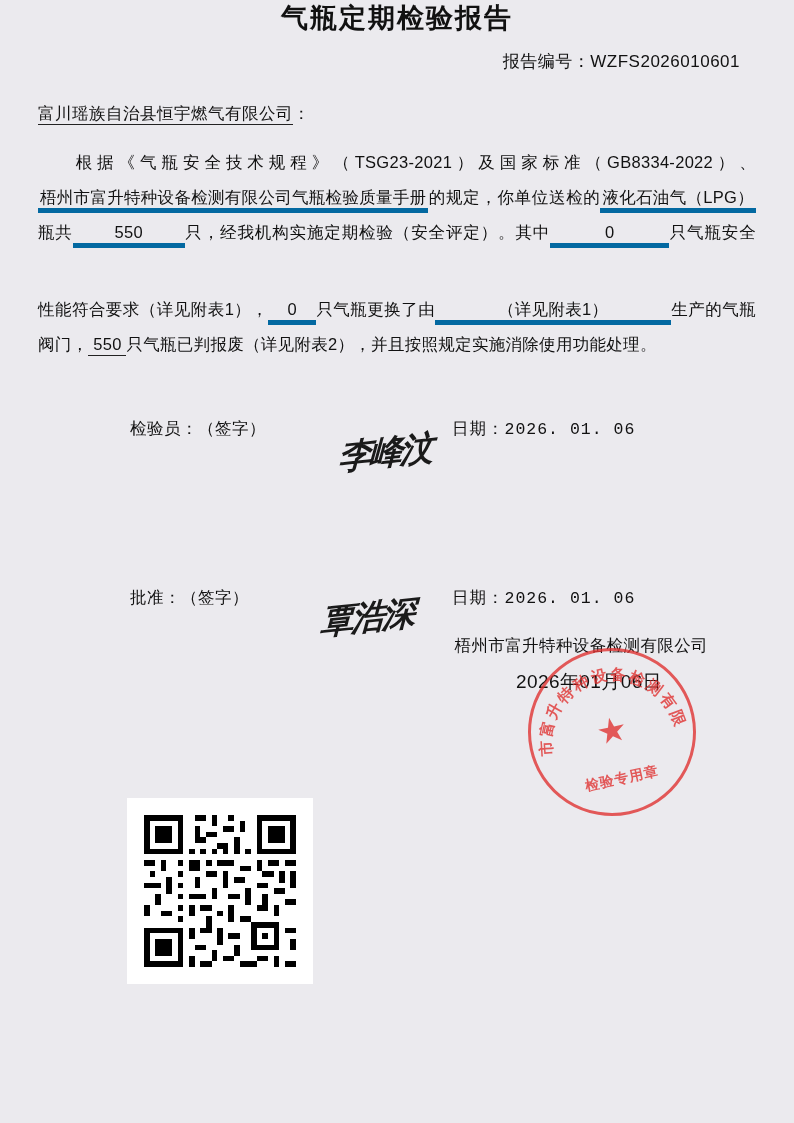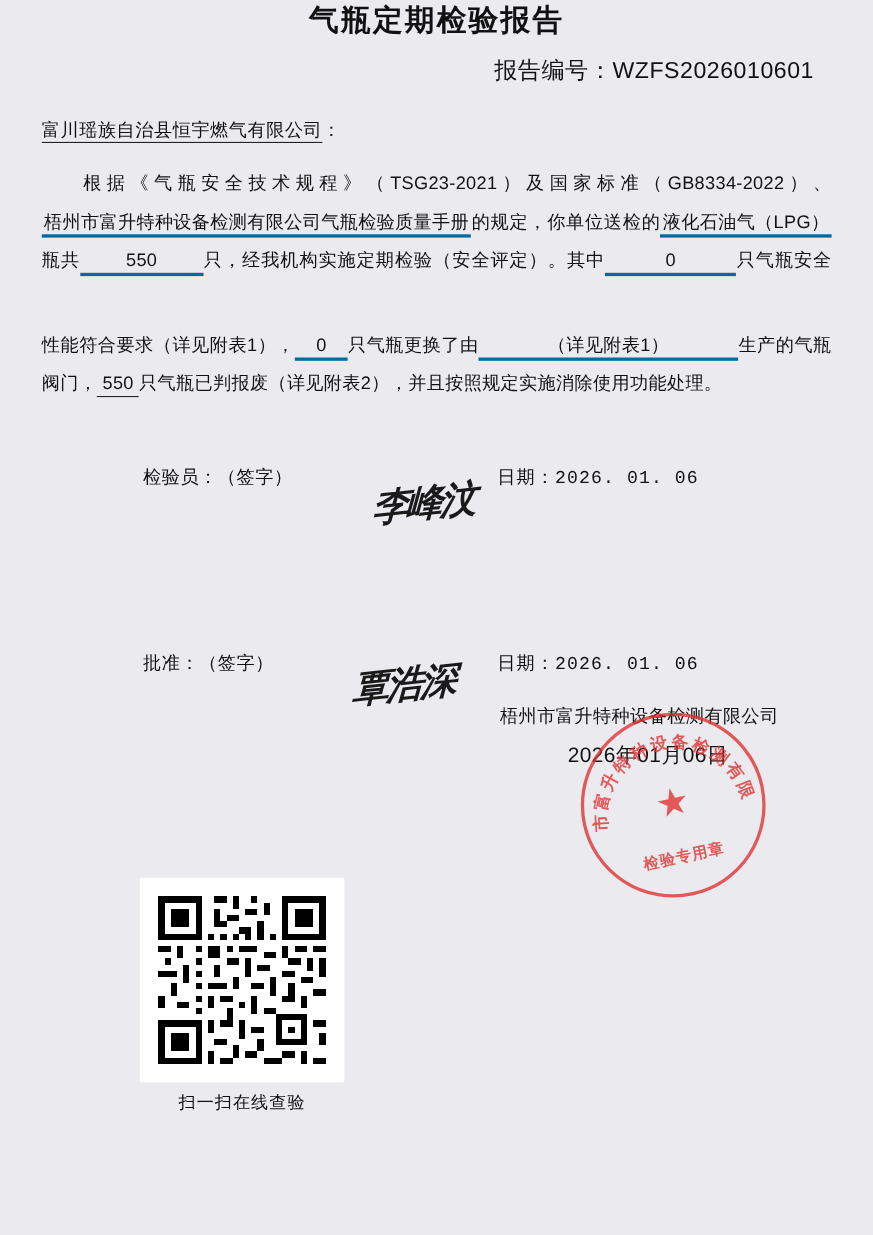--- a/index.html
+++ b/index.html
@@ -24,21 +24,21 @@
   }
   .doc-title {
     text-align: center;
     font-size: 27px;
     font-weight: bold;
     letter-spacing: 2px;
     font-family: "DejaVu Sans", "Liberation Sans", sans-serif;
   }
   .report-no {
     text-align: right;
-    font-size: 21px;
+    font-size: 17px;
     margin-top: 14px;
     padding-right: 16px;
     letter-spacing: 0.5px;
   }
   .addressee {
     margin-top: 30px;
     font-size: 16.5px;
     letter-spacing: 0.5px;
     font-family: Liberation Serif, serif;
   }
@@ -51,21 +51,21 @@
     font-size: 16.5px;
     line-height: 35px;
     text-align: justify;
     letter-spacing: 0.3px;
   }
   .indent {
     display: inline-block;
     width: 33px;
   }
   .fill {
-    border-bottom: 3px solid #0369a1;
+    border-bottom: 5px solid #0369a1;
     display: inline-block;
     text-align: center;
     padding: 0 2px;
     line-height: 22px;
   }
   .fill.w-manual { min-width: 338px; }
   .fill.w-gas { min-width: 150px; }
   .fill.w-count { min-width: 108px; }
   .fill.w-zero1 { min-width: 115px; }
   .fill.w-zero2 { min-width: 44px; }
@@ -355,16 +355,15 @@
         <rect x="20" y="29" width="2" height="1"></rect>
           <rect x="18" y="21" width="1" height="1"></rect>
         <rect x="28" y="23" width="2" height="1"></rect>
           <rect x="29" y="25" width="1" height="2"></rect>
         <rect x="23" y="28" width="2" height="1"></rect>
           <rect x="26" y="28" width="1" height="2"></rect>
         <rect x="28" y="29" width="2" height="1"></rect>
           <rect x="22" y="29" width="1" height="1"></rect>
       </g>
     </svg>
-    <div class="qr-caption">扫一扫在线查验</div>
   </div>
 
 </div>
 
 </body></html>

